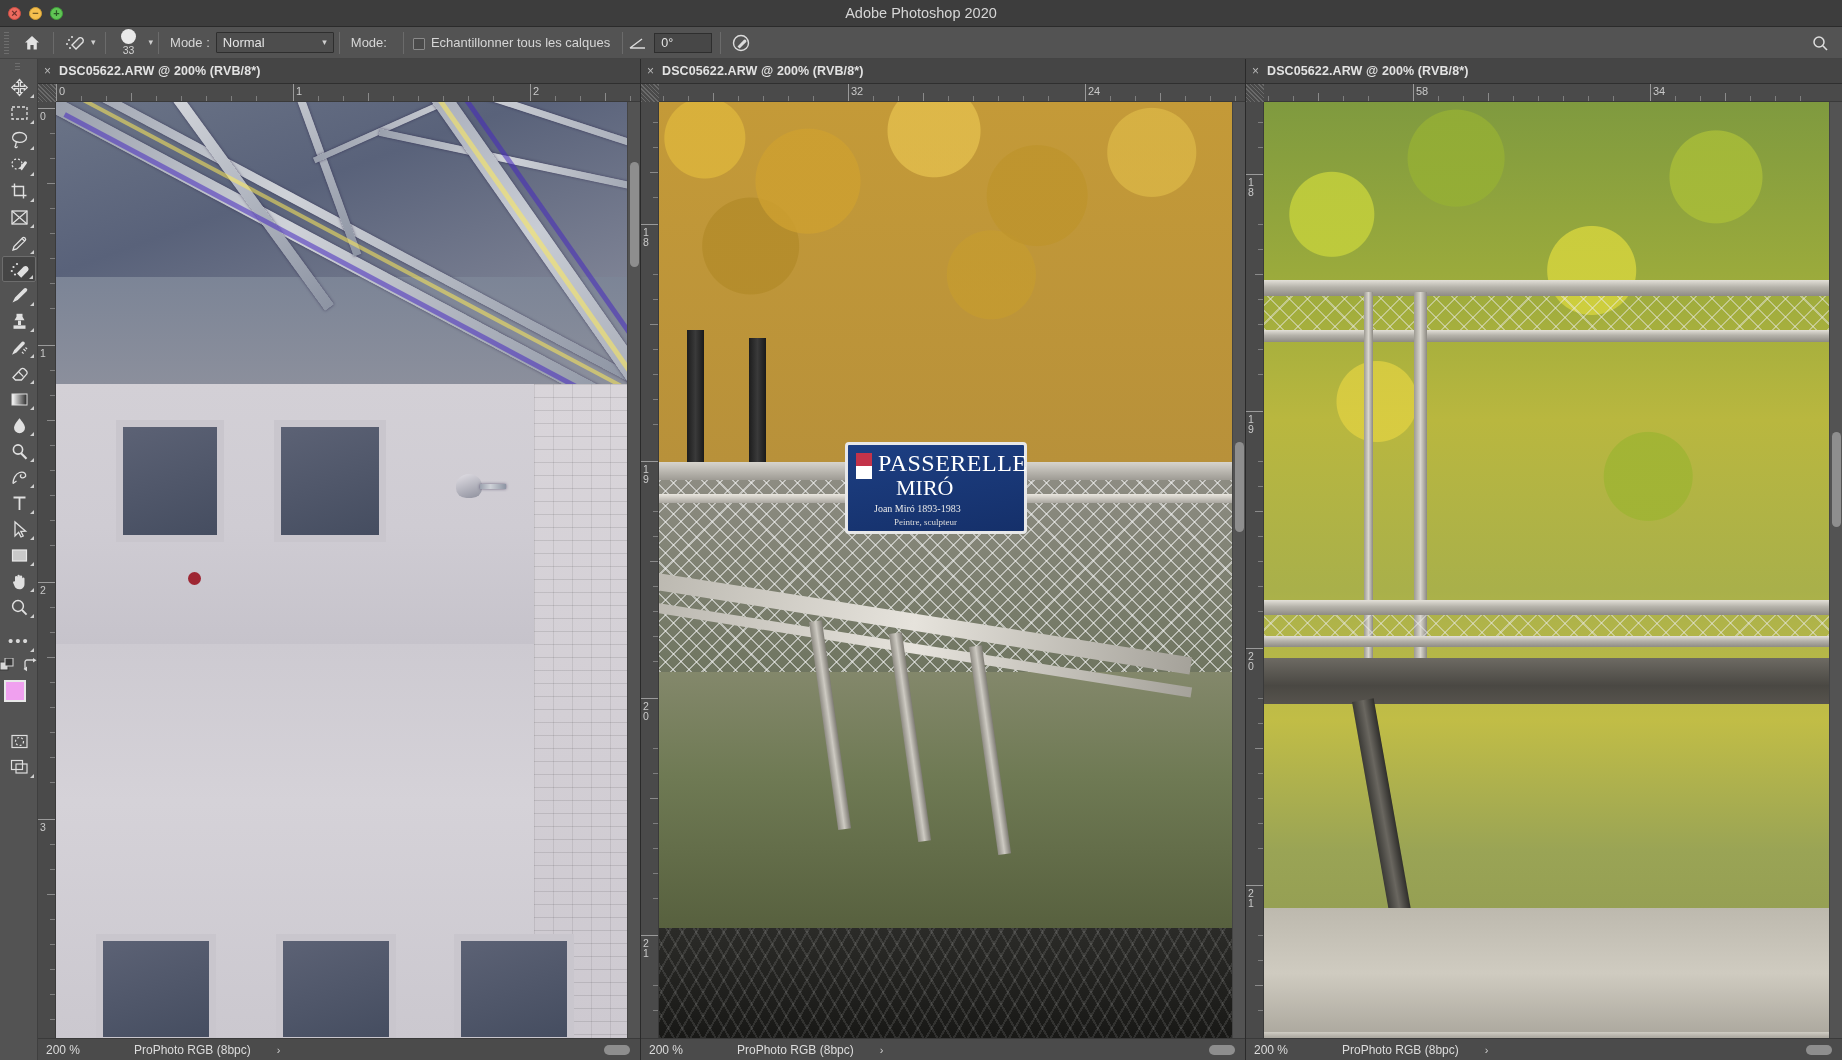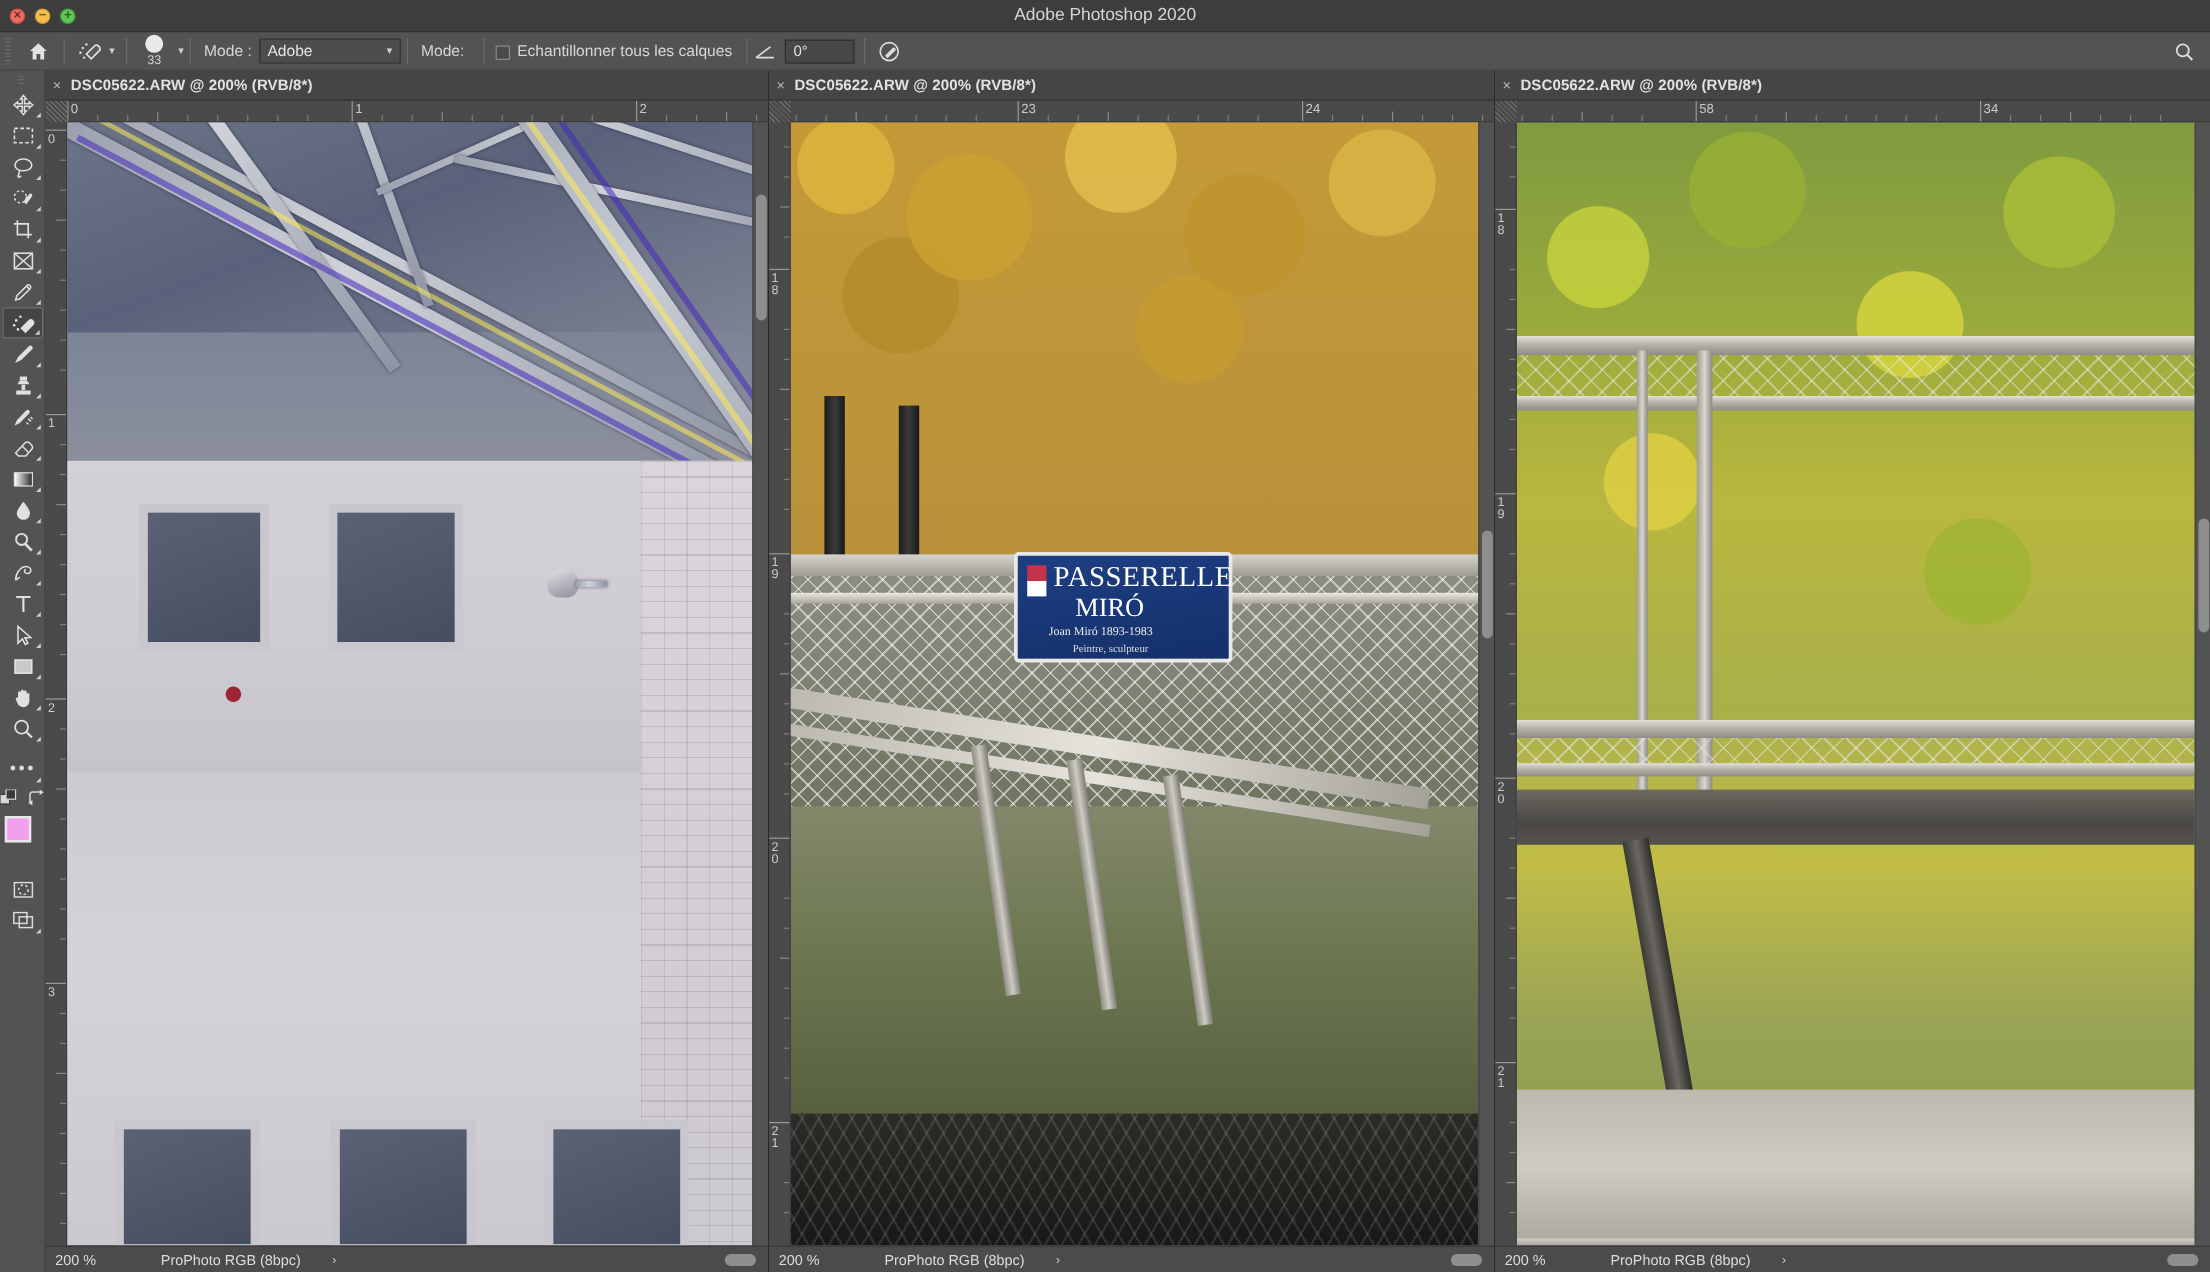--- a/index.html
+++ b/index.html
@@ -222,21 +222,21 @@
   .p2 .post { position: absolute; width: 17px; background: linear-gradient(90deg,#1d1d1d,#3a3a3a,#1a1a1a); }
   .p2 .railtop { position: absolute; left: 0; right: 0; top: 360px; height: 18px;
     background: linear-gradient(180deg,#d7d4cd,#9e9b94); }
   .p2 .mesh { position: absolute; left: 0; right: 0; top: 378px; height: 192px;
     background:
       repeating-linear-gradient(45deg, rgba(245,245,245,.55) 0 1.5px, transparent 1.5px 11px),
       repeating-linear-gradient(-45deg, rgba(245,245,245,.55) 0 1.5px, transparent 1.5px 11px),
       linear-gradient(180deg,#8d8c82,#6f7560); }
   .p2 .whitewall { position: absolute; left: 0; top: 392px; width: 480px; height: 130px;
     background: linear-gradient(180deg,#eceae4,#d7d5cd); border-radius: 0 0 50% 0/0 0 40px 0; }
-  .p2 .sign { position: absolute; left: 186px; top: 358px; width: 182px; height: 92px;
+  .p2 .sign { position: absolute; left: 186px; top: 340px; width: 182px; height: 92px;
     background: linear-gradient(170deg,#1d3f83,#15306a);
     border: 3px solid #e8e8e8; border-radius: 4px; }
   .p2 .sign .l1 { position: absolute; left: 30px; top: 5px; font-size: 24px; color: #fff;
     font-family: "Liberation Serif", serif; letter-spacing: .5px; }
   .p2 .sign .l2 { position: absolute; left: 48px; top: 30px; font-size: 22px; color: #fff;
     font-family: "Liberation Serif", serif; }
   .p2 .sign .l3 { position: absolute; left: 26px; top: 58px; font-size: 10px; color: #e9e9e9;
     font-family: "Liberation Serif", serif; }
   .p2 .sign .l4 { position: absolute; left: 46px; top: 72px; font-size: 9px; color: #dcdcdc;
     font-family: Liberation Serif, serif; }
@@ -324,21 +324,21 @@
     <div class="brush-preview">
       <div class="brush-dot"></div>
       <div class="brush-size">33</div>
     </div>
     <span class="chev" style="margin-left:2px;">▾</span>
 
     <div class="ob-sep"></div>
 
     <div class="ob-label">Mode :</div>
     <div class="ob-select">
-      <span>Adobe</span>
+      <span>Normal</span>
       <span class="chev">▾</span>
     </div>
 
     <div class="ob-sep"></div>
 
     <div class="ob-label">Mode:</div>
 
     <div class="ob-sep" style="margin-left:10px;"></div>
 
     <div class="chk-wrap">
@@ -703,21 +703,21 @@
 
       <div class="ruler-h">
         <span class="tickmin" style="left:22px"></span>
           <span class="tickmin" style="left:47px"></span>
         <span class="tickmid" style="left:72px"></span>
           <span class="tickmin" style="left:97px"></span>
         <span class="tickmin" style="left:122px"></span>
           <span class="tickmin" style="left:147px"></span>
         <span class="tickmin" style="left:172px"></span>
         <span class="tickmaj" style="left:207px"></span>
-        <span class="rlabel" style="left:210px">23</span>
+        <span class="rlabel" style="left:210px">32</span>
         <span class="tickmin" style="left:232px"></span>
           <span class="tickmin" style="left:257px"></span>
         <span class="tickmid" style="left:282px"></span>
           <span class="tickmin" style="left:307px"></span>
         <span class="tickmin" style="left:332px"></span>
           <span class="tickmin" style="left:357px"></span>
         <span class="tickmin" style="left:382px"></span>
           <span class="tickmin" style="left:407px"></span>
         <span class="tickmaj" style="left:444px"></span>
         <span class="rlabel" style="left:447px">24</span>

